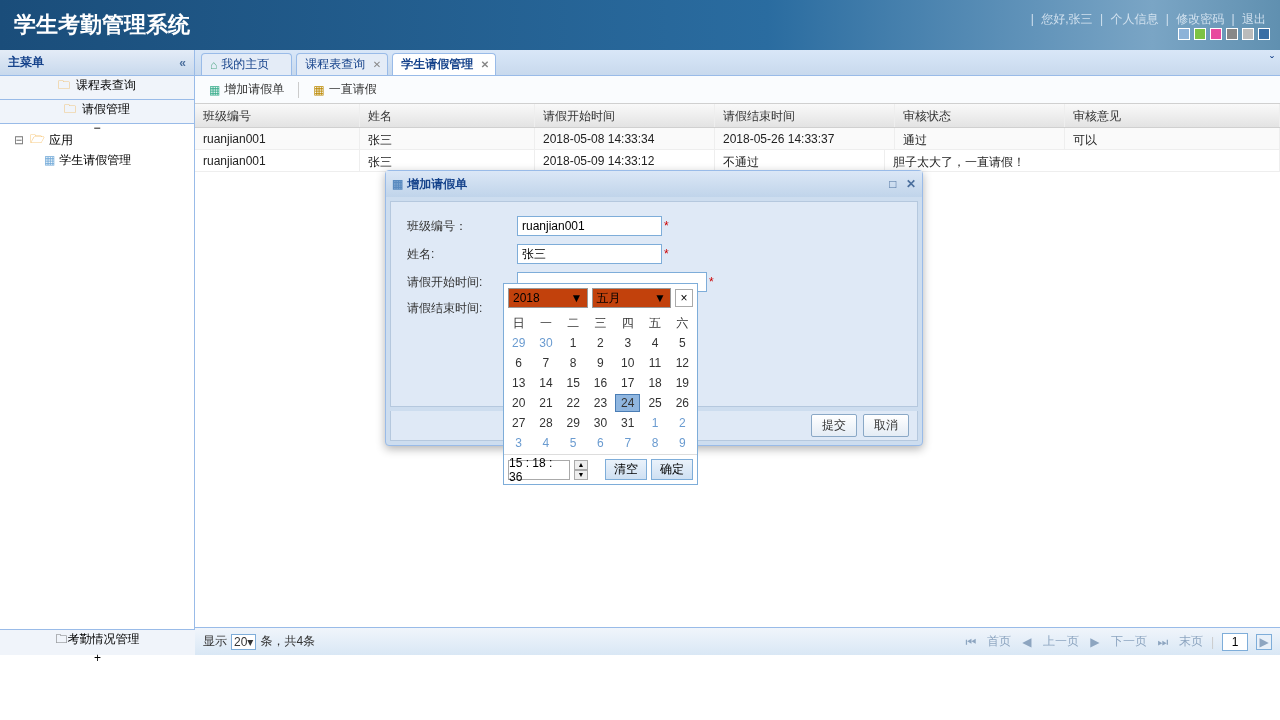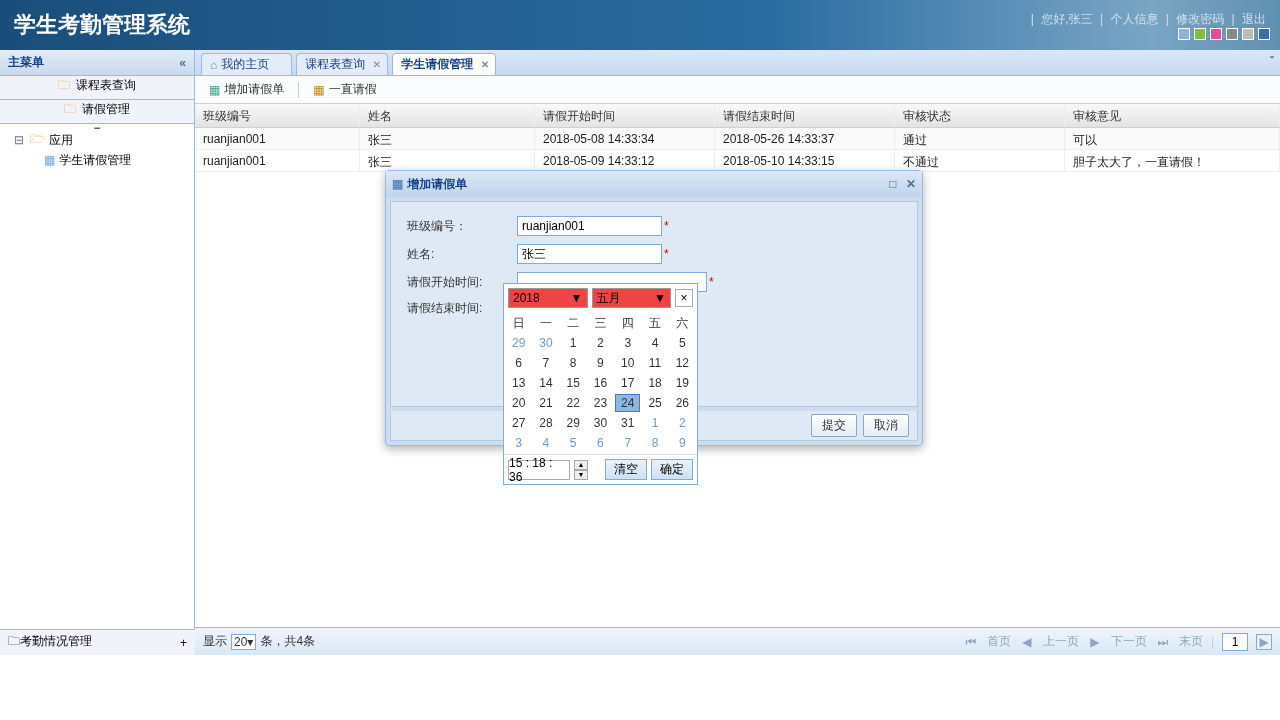--- a/index.html
+++ b/index.html
@@ -22,21 +22,21 @@
 .sb-title .collapse-icon { color:#4b6f9d; font-weight:bold; }
 .sb-section { border-bottom: 1px solid #99bbe8; height: 24px; display:flex; align-items:center; justify-content:space-between; padding:0 8px; background:#f0f4fa;flex-direction:column; }
 .sb-section .ic { color:#f0a020; margin-right:6px; }
 .sb-section .plus { color:#555; font-weight:bold; }
 .sb-tree { flex:1; padding:6px 0 6px 10px; border-bottom:1px solid #99bbe8; }
 .tree-line { display:flex; align-items:center; height:20px; padding-left:4px; }
 .tree-line .toggle { width:12px; color:#777; }
 .tree-line .fld { color:#f0a020; margin:0 4px; }
 .tree-sub { display:flex; align-items:center; height:20px; padding-left: 34px; }
 .tree-sub .doc { color:#6fa8d8; margin-right:4px; }
-.sb-bottom { border-top:1px solid #99bbe8; height:26px; display:flex; align-items:center; justify-content:space-between; padding:0 8px; background:#f0f4fa; position:absolute; bottom:65px; left:0; width:195px; }
+.sb-bottom { border-top:1px solid #99bbe8; height:26px; display:flex; align-items:center; justify-content:space-between; padding:0 8px; background:#f0f4fa; position:absolute; bottom:65px; left:0; width:195px;flex-direction:column; }
 
 
 .content { flex:1; display:flex; flex-direction:column; position:relative; }
 .tabs { height:26px; background:linear-gradient(#d9e7f8,#c8d9ed); border-bottom:1px solid #99bbe8; display:flex; align-items:flex-end; padding-left:6px; position:relative; }
 .tab { height:22px; border:1px solid #99bbe8; border-bottom:none; border-radius:4px 4px 0 0; padding:0 22px 0 8px; margin-right:4px; display:flex; align-items:center; background:#e4ecf7; position:relative; color:#15428b; }
 .tab .home-ic { color:#5a8; margin-right:4px; }
 .tab .close-x { position:absolute; right:6px; color:#888; font-size:10px; }
 .tab.active { background:#fff; font-weight:bold; }
 .tabs .expand { position:absolute; right:6px; top:5px; color:#15428b; }
 
@@ -60,21 +60,21 @@
 .form-row label { width:110px; color:#333; }
 .form-row .inp { width:145px; height:20px; border:1px solid #7eadd9; background:#fff; padding:0 4px; display:flex; align-items:center; position:relative; }
 .form-row .req { color:#c00; margin-left:2px; }
 .form-row .inp-wide { width:190px; height:20px; border:1px solid #7eadd9; background:#fff; }
 .dlg-foot { height:30px; background:#dfe9f6; margin:0 4px 4px 4px; border:1px solid #b5c8de; border-top:none; display:flex; justify-content:flex-end; align-items:center; padding-right:8px; gap:6px; }
 .btn { border:1px solid #8aa8c6; background:linear-gradient(#fff,#e4ecf5); padding:2px 10px; border-radius:2px; color:#333; }
 
 
 .dpicker { position:absolute; left:503px; top:283px; width:195px; background:#fff; border:1px solid #7eadd9; z-index:10; }
 .dp-top { display:flex; padding:4px; gap:4px; align-items:center; }
-.dp-sel { flex:1; height:20px; border:1px solid #999; background:#ef4444; display:flex; align-items:center; justify-content:space-between; padding:0 4px; }
+.dp-sel { flex:1; height:20px; border:1px solid #999; background:#c2410c; display:flex; align-items:center; justify-content:space-between; padding:0 4px; }
 .dp-close { width:18px; height:18px; border:1px solid #aaa; display:flex; align-items:center; justify-content:center; }
 .dp-grid { width:100%; }
 .dp-grid th, .dp-grid td { width:26px; height:18px; text-align:center; font-size:12px; }
 .dp-grid th { color:#333; font-weight:normal; }
 .dp-grid td { color:#333; }
 .dp-grid td.other { color:#6a9bd0; }
 .dp-grid td.sel { background:#8fb6e0; border:1px solid #4a7db5; }
 .dp-bot { display:flex; padding:4px; gap:4px; align-items:center; border-top:1px solid #ddd; }
 .dp-time { width:62px; height:20px; border:1px solid #aaa; display:flex; align-items:center; justify-content:center; }
 .dp-spin { width:14px; display:flex; flex-direction:column; }
@@ -186,21 +186,20 @@
           <div class="c2">张三</div>
           <div class="c3">2018-05-08 14:33:34</div>
           <div class="c4">2018-05-26 14:33:37</div>
           <div class="c5">通过</div>
           <div class="c6">可以</div>
         </div>
         <div class="grid-row">
           <div class="c1">ruanjian001</div>
           <div class="c2">张三</div>
           <div class="c3">2018-05-09 14:33:12</div>
-          <div class="c4">2018-05-10 14:33:15</div>
           <div class="c5">不通过</div>
           <div class="c6">胆子太大了，一直请假！</div>
         </div>
       </div>
 
     <div class="pager">
       <span>显示</span>
       <span class="sel">
           <span>20</span> 
           <span>▾</span>

